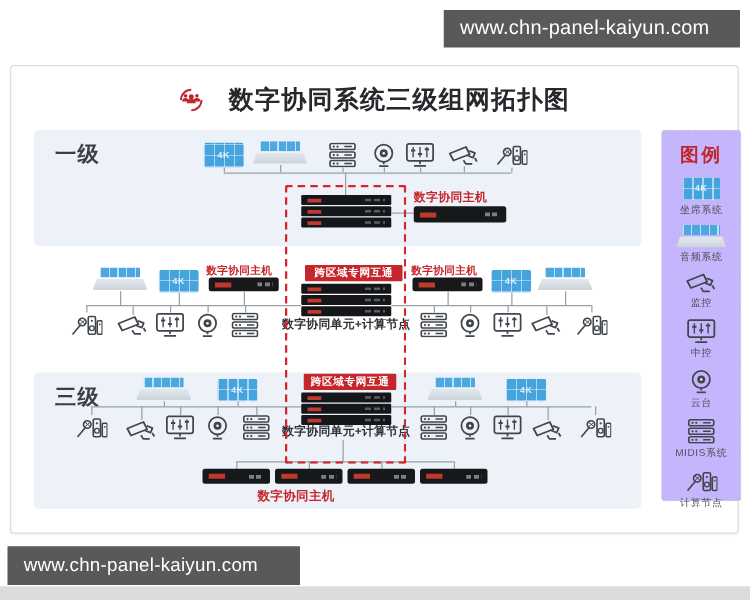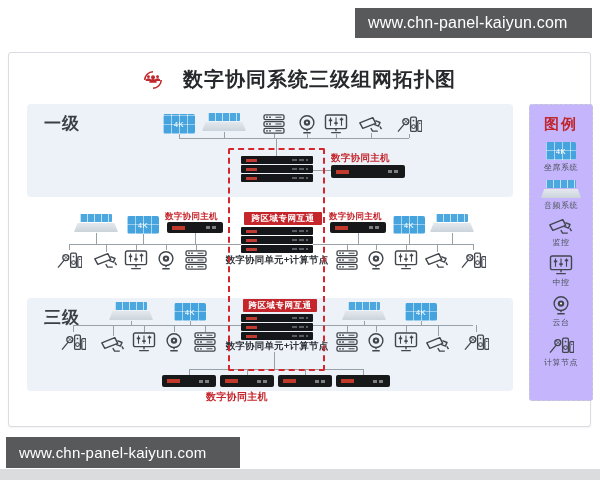--- a/index.html
+++ b/index.html
@@ -146,21 +146,21 @@
   <div class="title-row">
     <svg class="ic rel" width="20" height="20">
         <use href="#s-people"></use>
       </svg>
     <h1>数字协同系统三级组网拓扑图</h1>
   </div>
 
   <div class="panel" style="left:18px;top:51px;width:486px;height:93px">
     <span class="plabel">一级</span>
   </div>
-  <div class="panel" style="left:18px;top:245px;width:486px;height:93px">
+  <div class="panel" style="left:18px;top:245px;width:486px;height:109px">
     <span class="plabel">三级</span>
   </div>
 
   <div class="i4k" style="left:154px;top:61px;width:32px;height:20px">
       <span class="k">4K</span>
     </div>
   <div class="desk" style="left:193px;top:60px;width:44px"></div>
   <svg class="ic" width="22" height="20" style="left:254px;top:61px">
       <use href="#s-midis"></use>
     </svg>
@@ -366,20 +366,26 @@
         </svg>
       <span class="llabel">中控</span>
     </div>
     <div class="litem">
       <svg class="ic rel" width="20" height="20">
           <use href="#s-ptz"></use>
         </svg>
       <span class="llabel">云台</span>
     </div>
     <div class="litem">
+      <svg class="ic rel" width="22" height="20">
+          <use href="#s-midis"></use>
+        </svg>
+      <span class="llabel">MIDIS系统</span>
+    </div>
+    <div class="litem">
       <svg class="ic rel" width="26" height="20">
           <use href="#s-audio"></use>
         </svg>
       <span class="llabel">计算节点</span>
     </div>
   </div>
 </div>
 
 <div class="wm" id="wm-bottom">
     <span>www.chn-panel-kaiyun.com</span>

